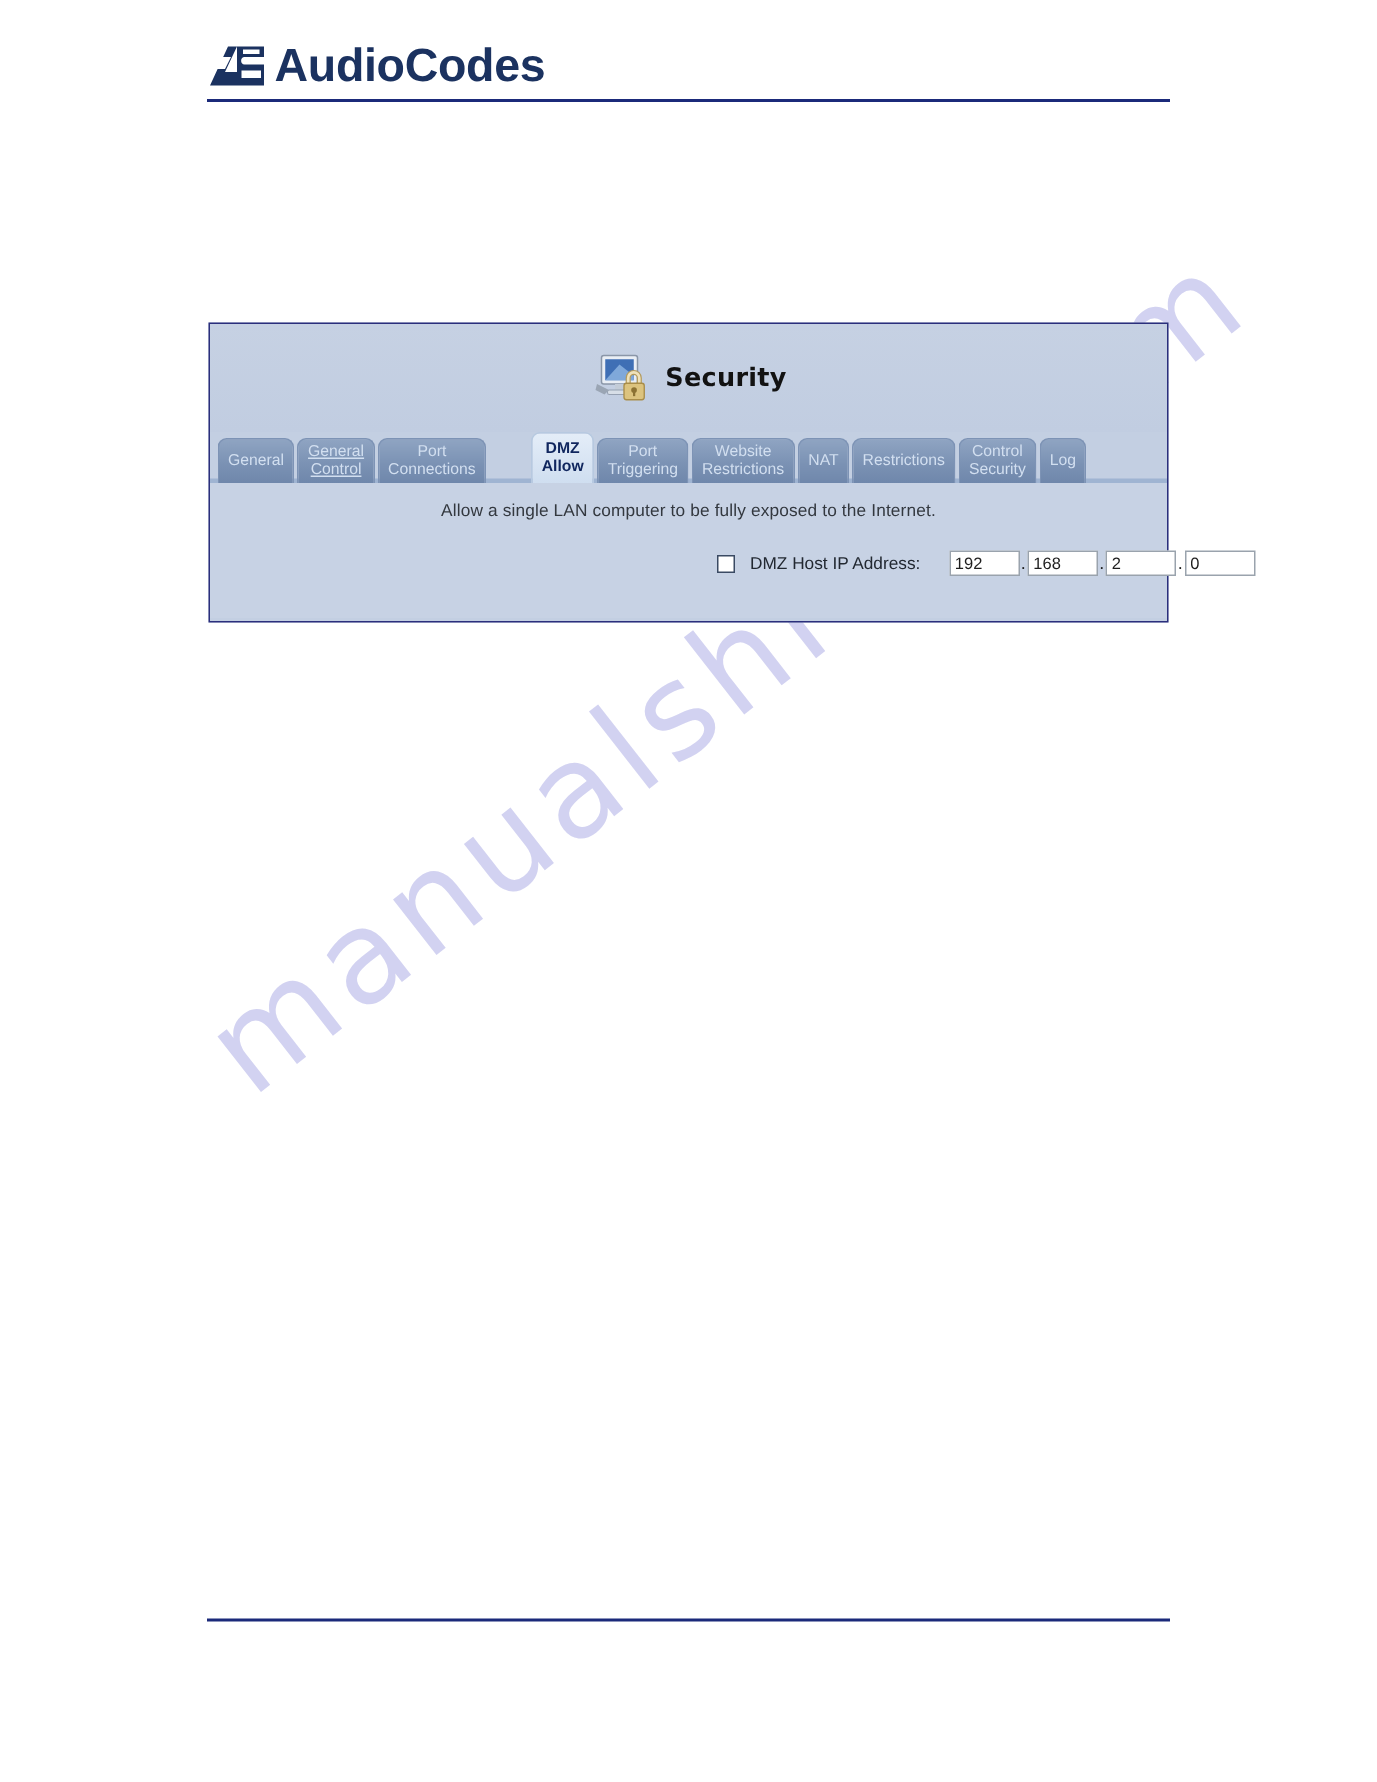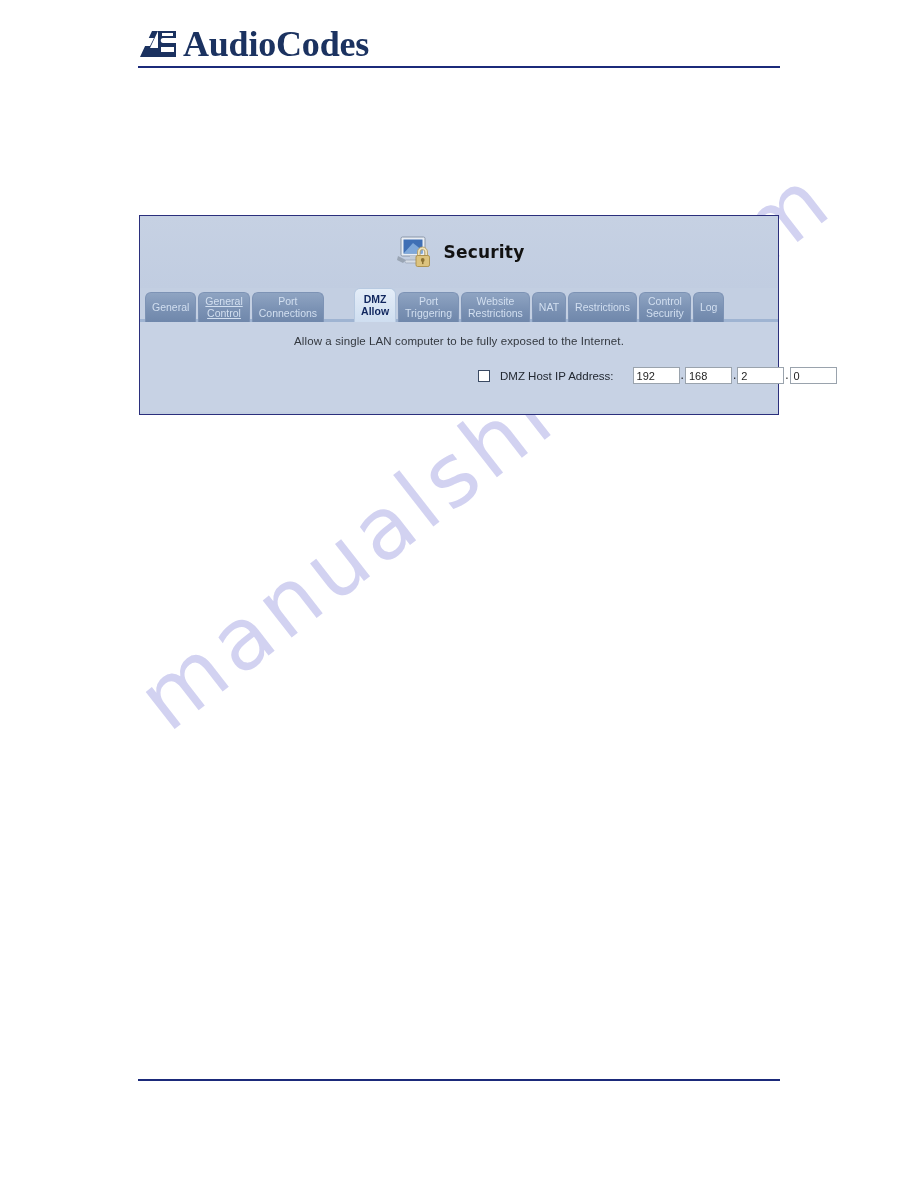--- a/index.html
+++ b/index.html
@@ -57,22 +57,22 @@
     align-items: center;
     height: 36px;
   }
   .logo-mark {
     width: 42px;
     height: 30px;
     margin-right: 3px;
     flex: 0 0 auto;
   }
   .logo-text {
-    font-family: Liberation Serif, serif;
-    font-size: 36px;
+    font-family: Liberation Sans, sans-serif;
+    font-size: 31px;
     font-weight: 700;
     color: #1b3260;
     letter-spacing: -0.2px;
     line-height: 30px;
     white-space: nowrap;
   }
   .rule-top {
     position: absolute;
     left: 138px;
     top: 66px;

